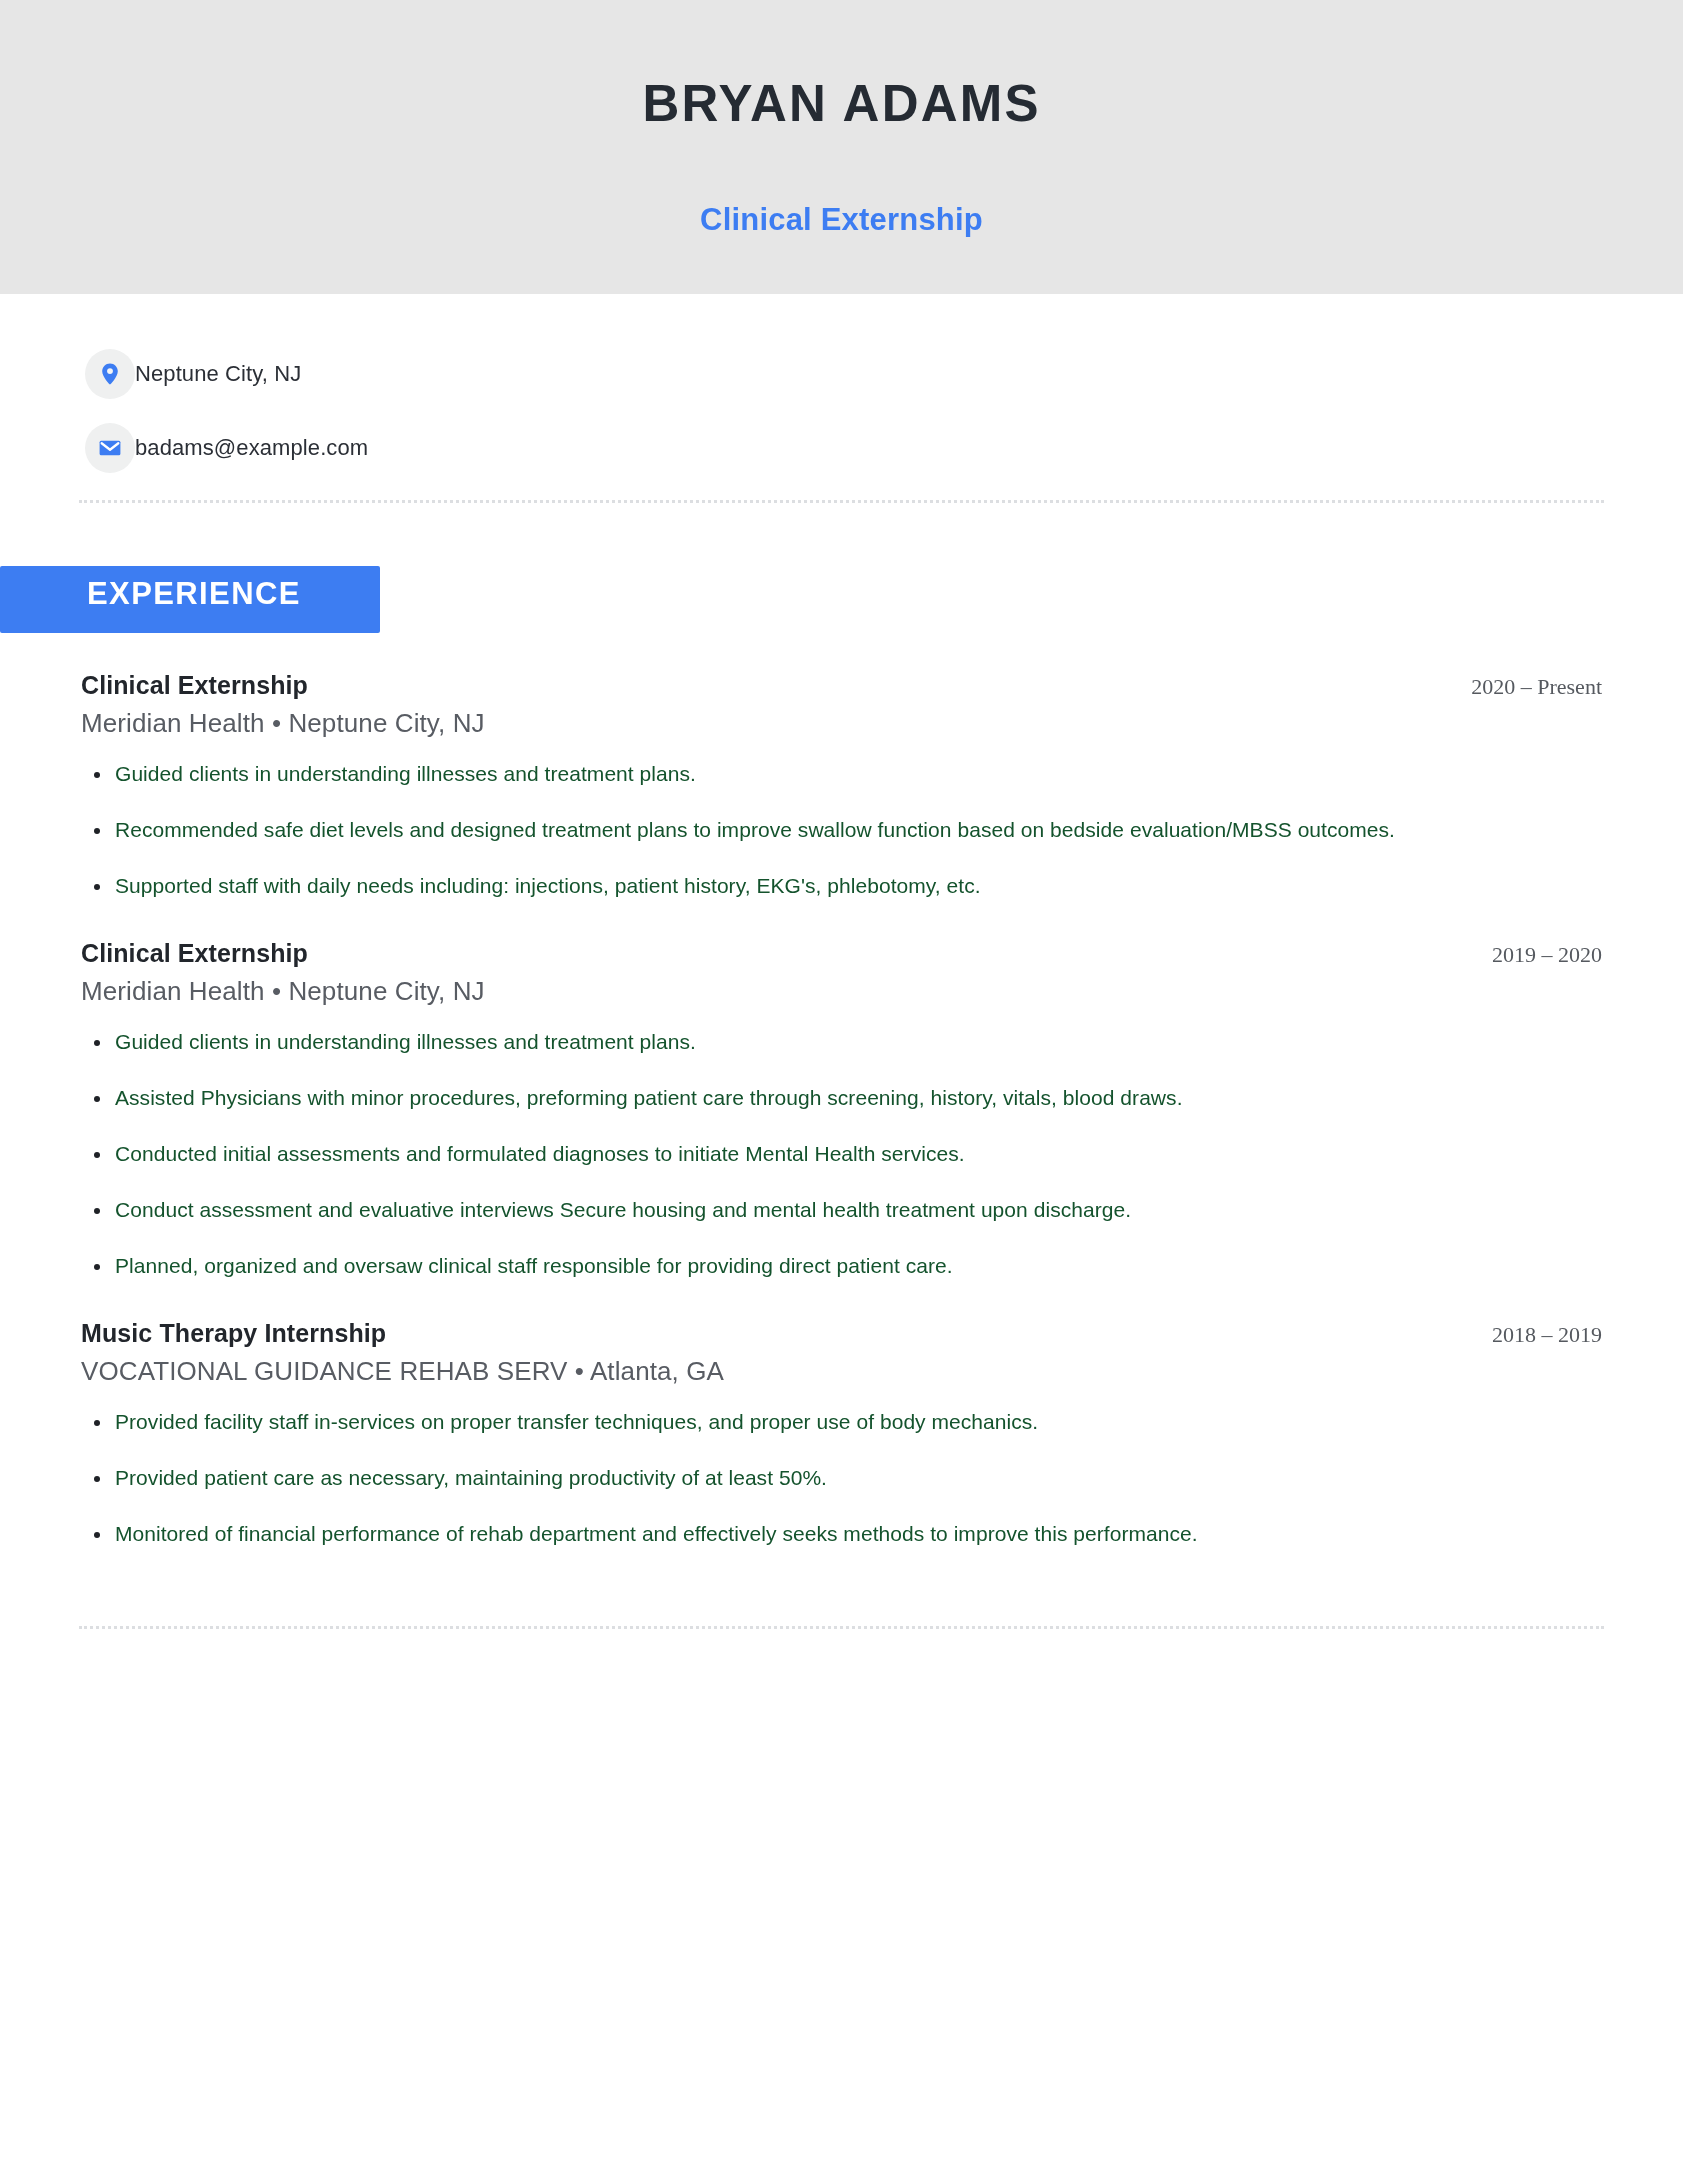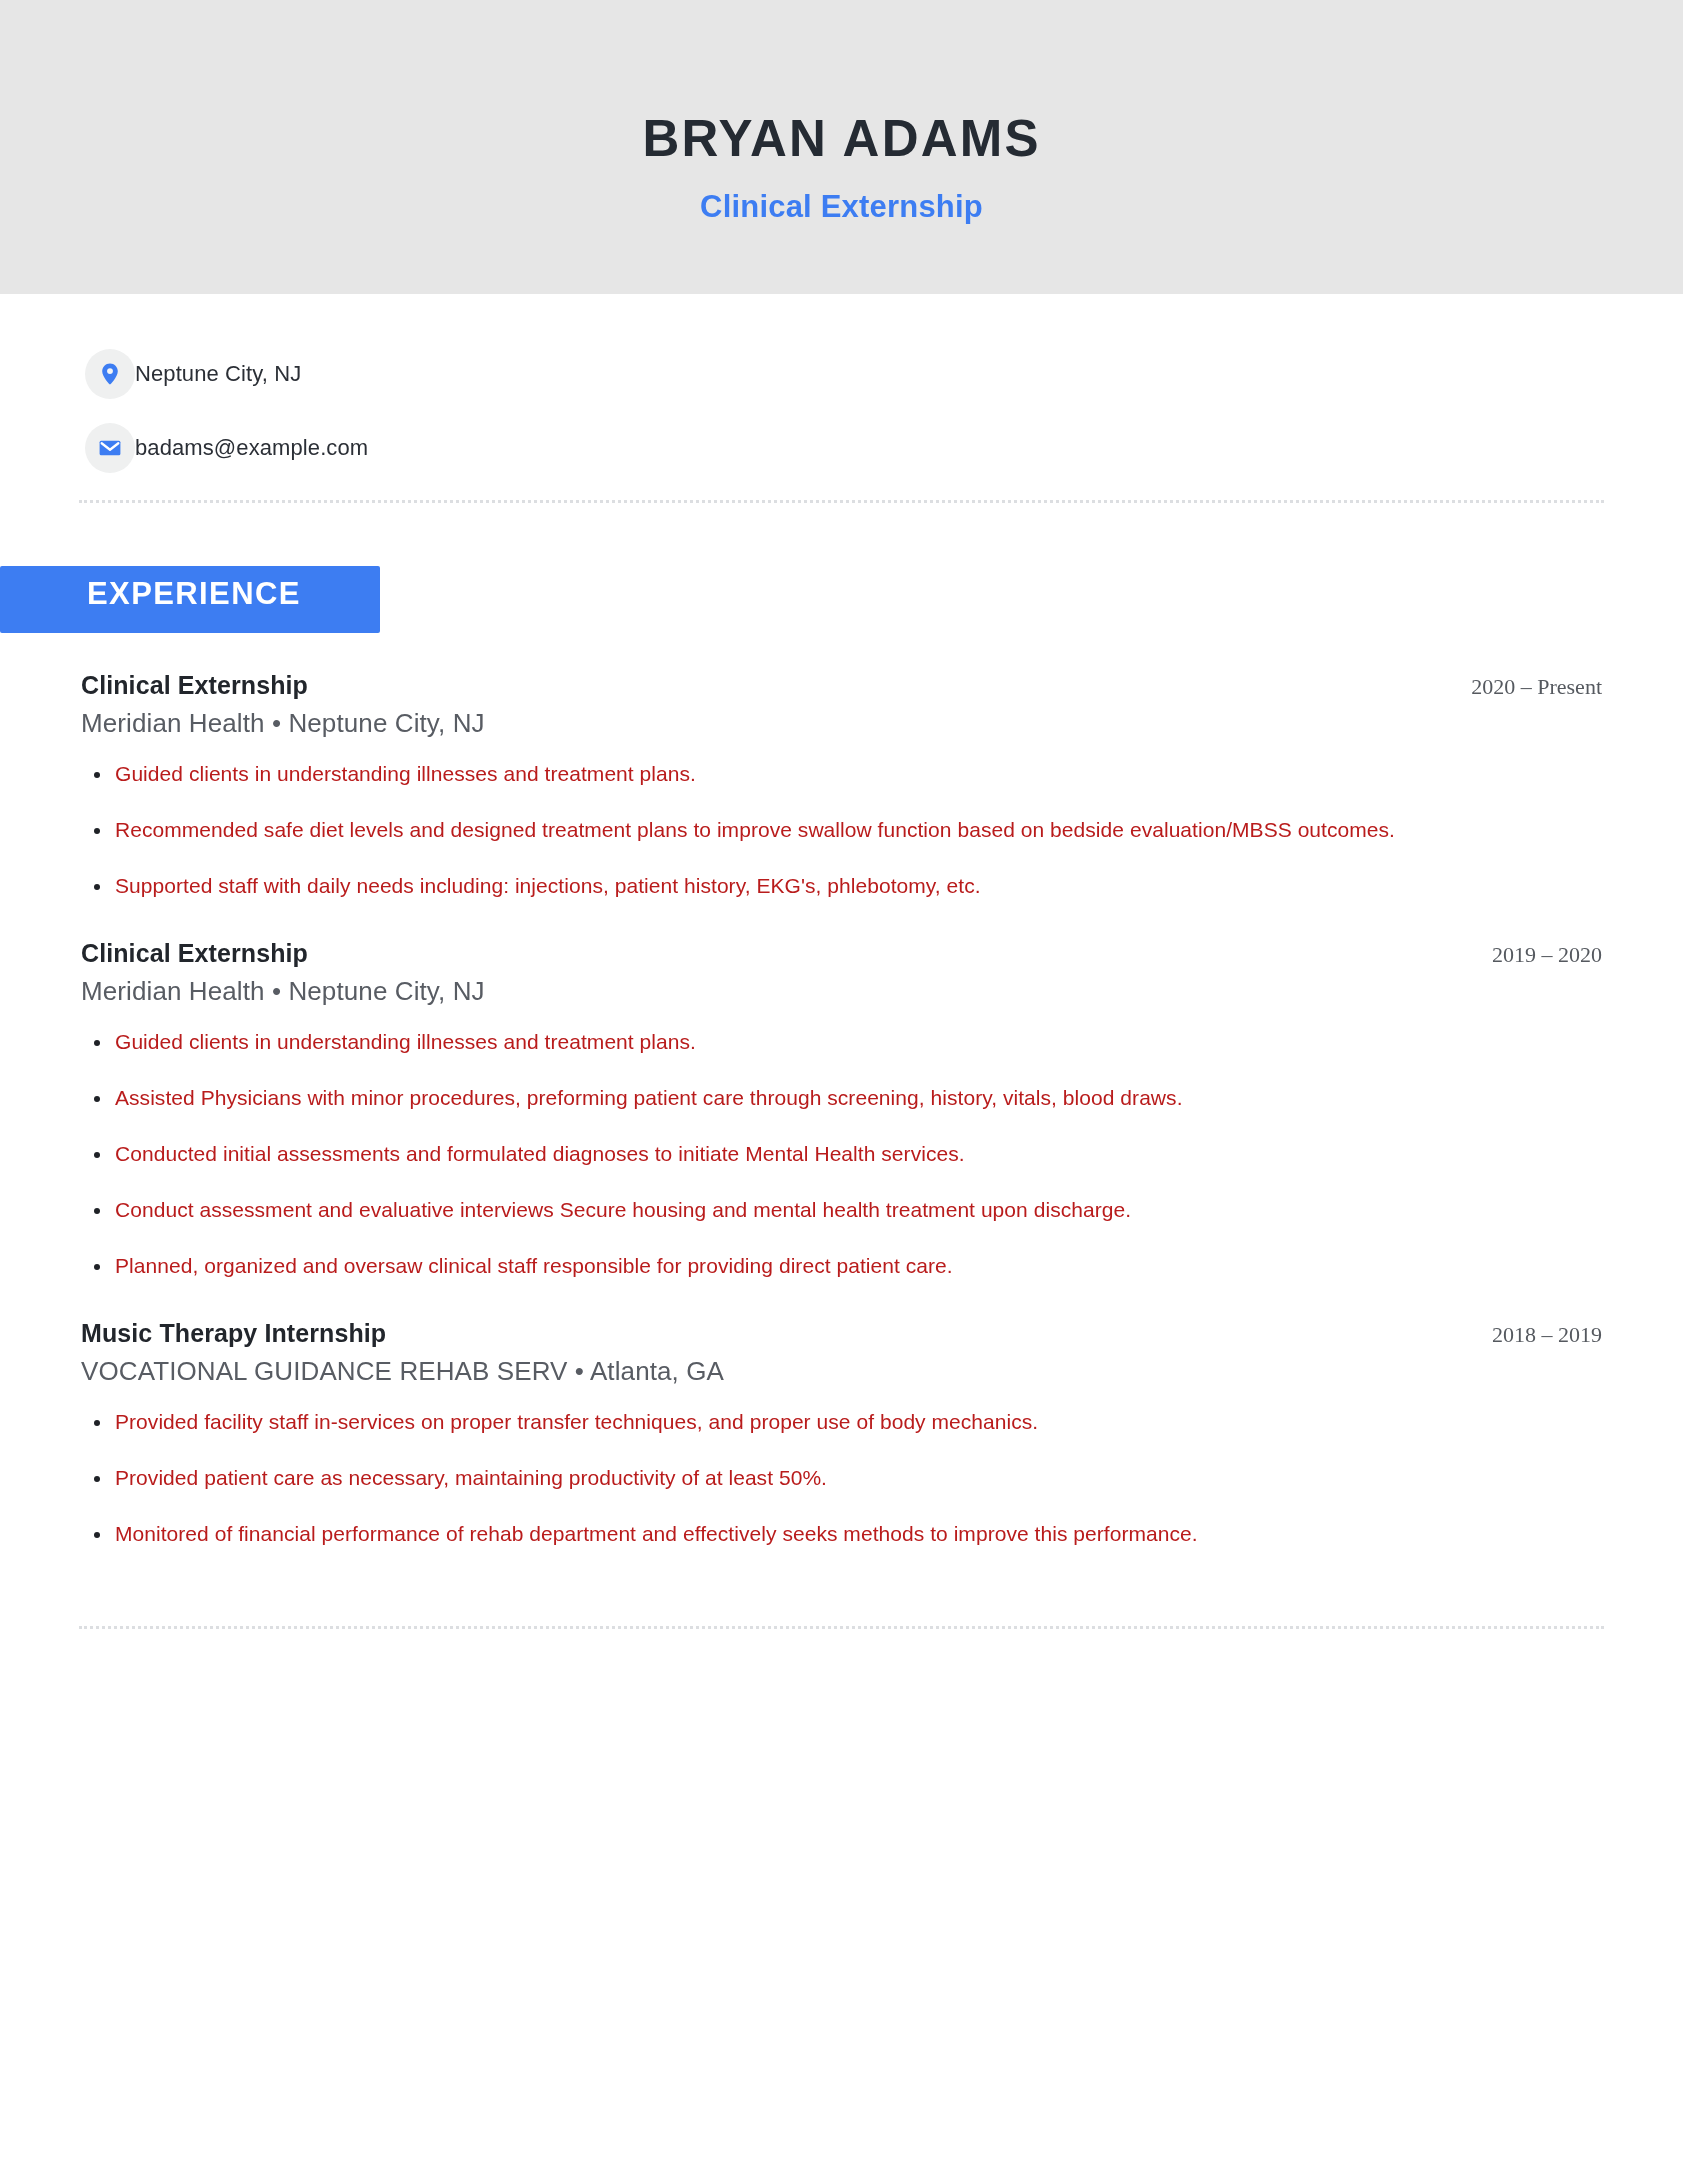--- a/index.html
+++ b/index.html
@@ -22,21 +22,22 @@
 
   
   .header-band {
     width: 100%;
     height: 294px;
     background: #e6e6e6;
     display: flex;
     flex-direction: column;
     align-items: center;
     justify-content: flex-start;
-    padding-top: 110px;
+    padding-top: 75px;
+    gap: 48px;
   }
 
   .full-name {
     font-size: 51px;
     font-weight: 700;
     letter-spacing: 2.2px;
     color: #252b33;
     text-transform: uppercase;
     line-height: 1.12;
   }
@@ -142,21 +143,21 @@
     margin-top: 18px;
     list-style: none;
   }
 
   .bullets li {
     position: relative;
     padding-left: 34px;
     margin-bottom: 22px;
     font-size: 21px;
     line-height: 1.62;
-    color: #b91c1c;
+    color: #14532d;
     letter-spacing: 0.05px;
   }
 
   .bullets li::before {
     content: "";
     position: absolute;
     left: 13px;
     top: 15px;
     width: 6px;
     height: 6px;

